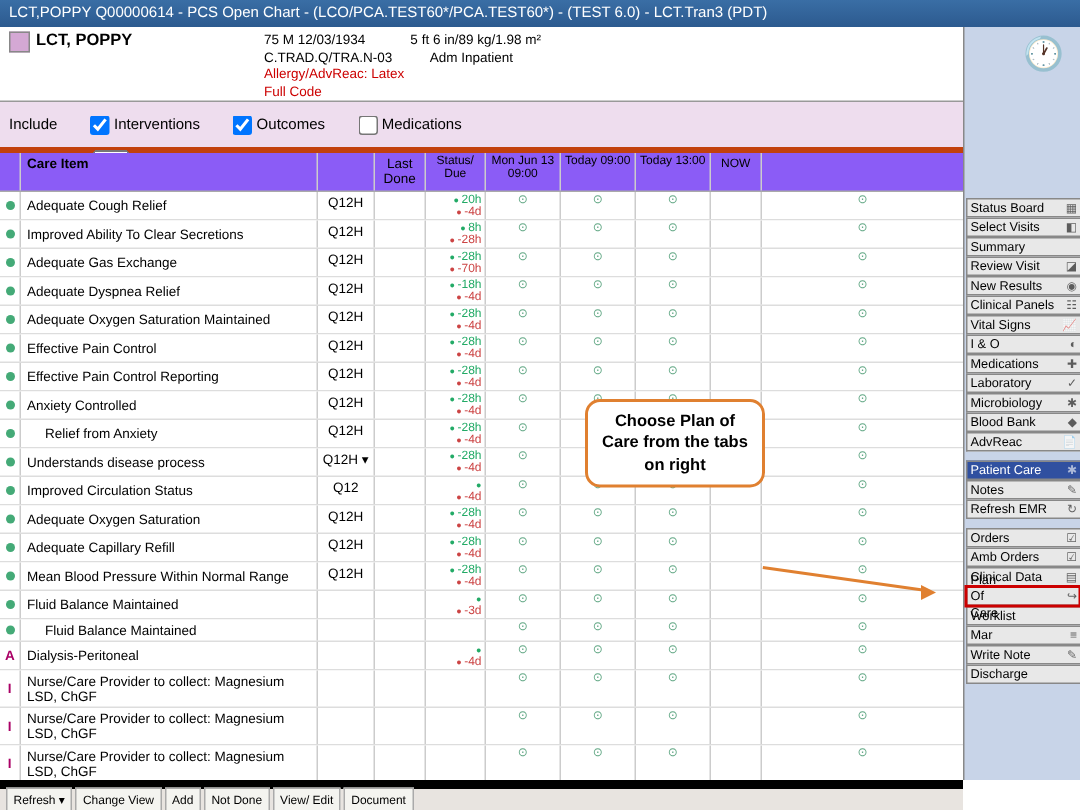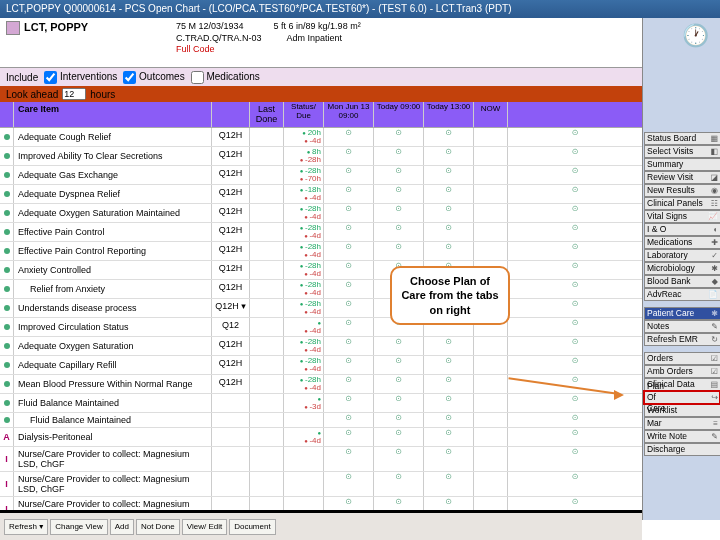--- a/index.html
+++ b/index.html
@@ -15,21 +15,21 @@
 .pb-right { flex: 0 0 80px; text-align: right; font-size: 9px; }
 .clockicon { float: right; width: 36px; height: 36px; background: #c8d4e8; border-radius: 6px; display: flex; align-items: center; justify-content: center; font-size: 22px; margin-right: 6px; }
 .rightarea { position: absolute; right: 0; top: 18px; width: 78px; bottom: 20px; background: #c8d4e8; border-left: 1px solid #888; }
 .rtabs { position: absolute; right: 0; top: 132px; width: 76px; }
 .rtab { background: #e8e8e8; border: 1px solid #888; border-right: none; font-size: 8.5px; padding: 1px 2px; height: 13px; line-height: 11px; margin-bottom: 0; display: flex; justify-content: space-between; align-items: center; cursor: pointer; }
 .rtab.sel { background: #3050a0; color: #fff; }
 .rtab.hl { outline: 2px solid #c00; outline-offset: -1px; gap: 40px; }
 .rtab .ticon { font-size: 8px; opacity: .6; }
 .rgap { height: 6px; }
 .main { position: absolute; left: 0; top: 68px; right: 78px; bottom: 20px; background: #fff; }
-.filterbar { background: #ede; padding: 2px 6px; font-size: 10px; height: 18px; display: flex; align-items: center; gap: 6px; }
+.filterbar { background: #ede; padding: 2px 6px; font-size: 10px; height: 30px; display: flex; align-items: center; gap: 22px; }
 .filterbar input[type=checkbox] { vertical-align: middle; }
 .lookbar { background: #c2410c; padding: 1px 6px; font-size: 10px; height: 16px; display: flex; align-items: center; gap: 4px; }
 .lookbar input { width: 24px; font-size: 9px; height: 12px; }
 .grid { position: absolute; top: 34px; left: 0; right: 0; bottom: 0; overflow: hidden; }
 .ghead { display: flex; background: #8b5cf6; border-bottom: 1px solid #aaa; font-size: 9px; height: 26px; }
 .col-icon { flex: 0 0 14px; border-right: 1px solid #ccc; }
 .col-item { flex: 0 0 198px; border-right: 1px solid #ccc; padding: 2px 4px; font-weight: bold; }
 .col-freq { flex: 0 0 38px; border-right: 1px solid #ccc; padding: 2px; text-align: center; }
 .col-last { flex: 0 0 34px; border-right: 1px solid #ccc; padding: 2px; text-align: center; }
 .col-stat { flex: 0 0 40px; border-right: 1px solid #ccc; padding: 1px; text-align: center; font-size: 8px; line-height: 1.1; }
@@ -42,40 +42,41 @@
 .bullet { width: 6px; height: 6px; border-radius: 50%; background: #4a7; display: inline-block; }
 .statcell { display: flex; flex-direction: column; align-items: flex-end; padding-right: 2px; font-size: 8px; line-height: 1; color: #444; }
 .statcell span:first-child { color: #2a6; }
 .statcell span:first-child::before { content: "● "; color: #2a6; font-size: 6px; }
 .statcell span:nth-child(2) { color: #c44; }
 .statcell span:nth-child(2)::before { content: "● "; color: #c44; font-size: 6px; }
 .dot { color: #6a8; font-size: 8px; }
 .sub { padding-left: 16px; }
 .ltr { width: 10px; text-align: center; color: #a06; font-weight: bold; }
 .callout { position: absolute; left: 390px; top: 266px; width: 120px; background: #fff; border: 2px solid #e08030; border-radius: 10px; padding: 6px 8px; font-size: 11px; font-weight: bold; text-align: center; line-height: 1.3; z-index: 50; }
-.bottombar { position: absolute; left: 0; right: 78px; bottom: 0; height: 30px; background: #e8e4e0; border-top: 3px solid #000000; display: flex; align-items: center; padding: 0 4px; gap: 2px; }
+.bottombar { position: absolute; left: 0; right: 78px; bottom: 0; height: 20px; background: #e8e4e0; border-top: 6px solid #000000; display: flex; align-items: center; padding: 0 4px; gap: 2px; }
 .bbtn { background: #f4f4f0; border: 1px solid #aaa; font-size: 8px; padding: 1px 4px; height: 16px; display: flex; align-items: center; cursor: pointer; }
 .arrow-line { position: absolute; left: 508px; top: 385px; width: 110px; height: 2px; background: #e08030; transform: rotate(8deg); z-index: 49; }
 .arrow-head { position: absolute; left: 614px; top: 390px; width: 0; height: 0; border-left: 10px solid #e08030; border-top: 5px solid transparent; border-bottom: 5px solid transparent; z-index: 49; }
 </style>
 </head>
 <body>
 
 <div class="titlebar">
   <span>LCT,POPPY Q00000614 - PCS Open Chart - (LCO/PCA.TEST60*/PCA.TEST60*) - (TEST 6.0) - LCT.Tran3 (PDT)</span>
 </div>
 
 <div class="patient-bar">
   <div class="pb-left">
     <span class="genderbox"></span>
     <span class="pb-name">LCT, POPPY</span>
   </div>
   <div class="pb-mid">
     <div><span>75 M 12/03/1934</span>&nbsp;&nbsp;&nbsp;&nbsp;&nbsp;&nbsp;&nbsp;&nbsp;&nbsp;&nbsp;&nbsp;&nbsp;<span>5 ft 6 in/89 kg/1.98 m²</span></div>
     <div><span>C.TRAD.Q/TRA.N-03</span>&nbsp;&nbsp;&nbsp;&nbsp;&nbsp;&nbsp;&nbsp;&nbsp;&nbsp;&nbsp;<span>Adm Inpatient</span></div>
+    <div class="red">Allergy/AdvReac: Latex</div>
     <div class="red">Full Code</div>
   </div>
   <div class="pb-right">
     <div>Q0000006/4</div>
     <div>Q4010034951</div>
   </div>
 </div>
 
 <div class="rightarea">
   <div class="clockicon">🕐</div>

